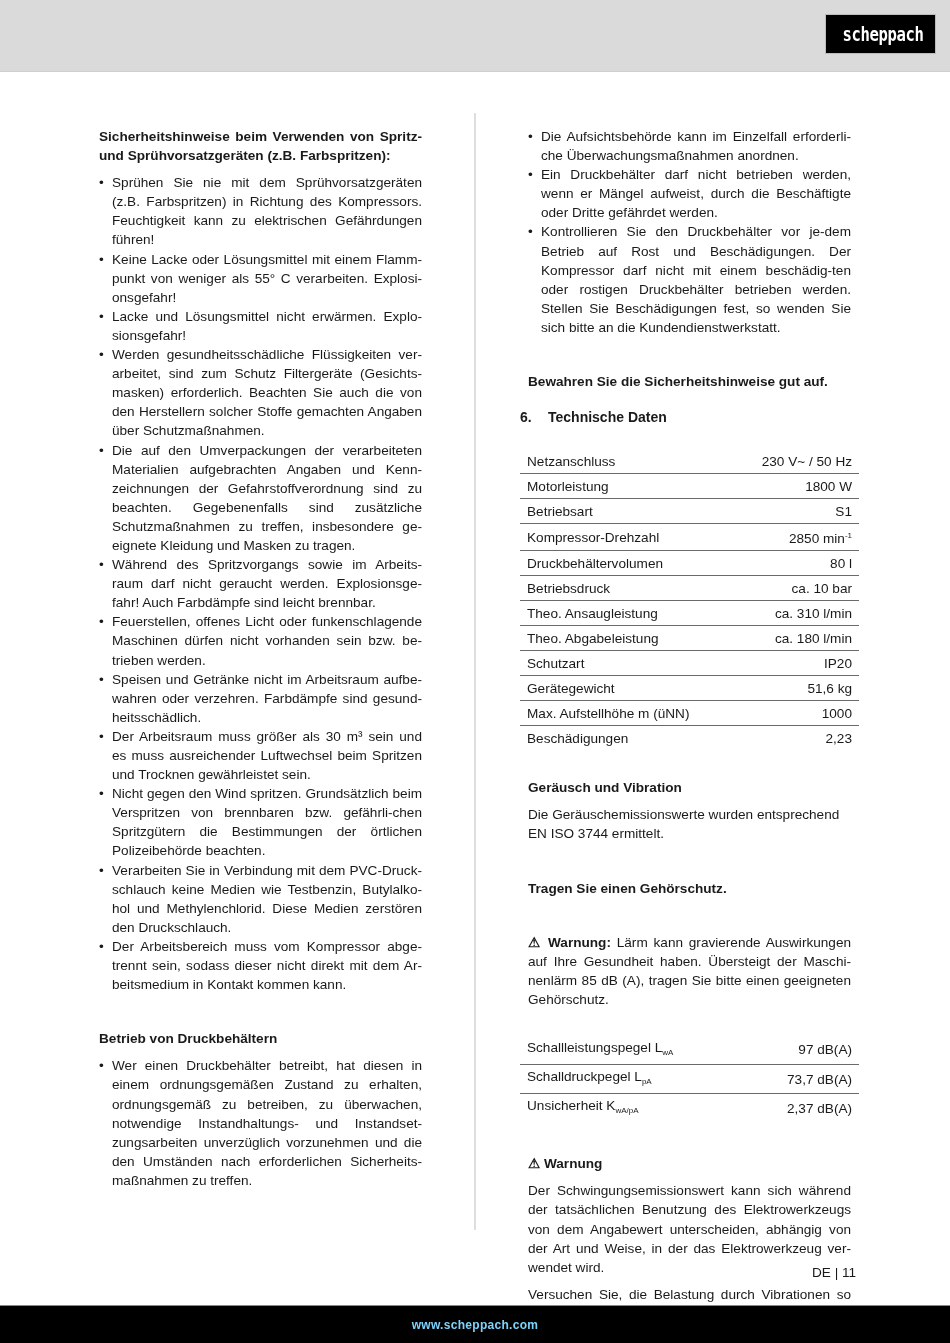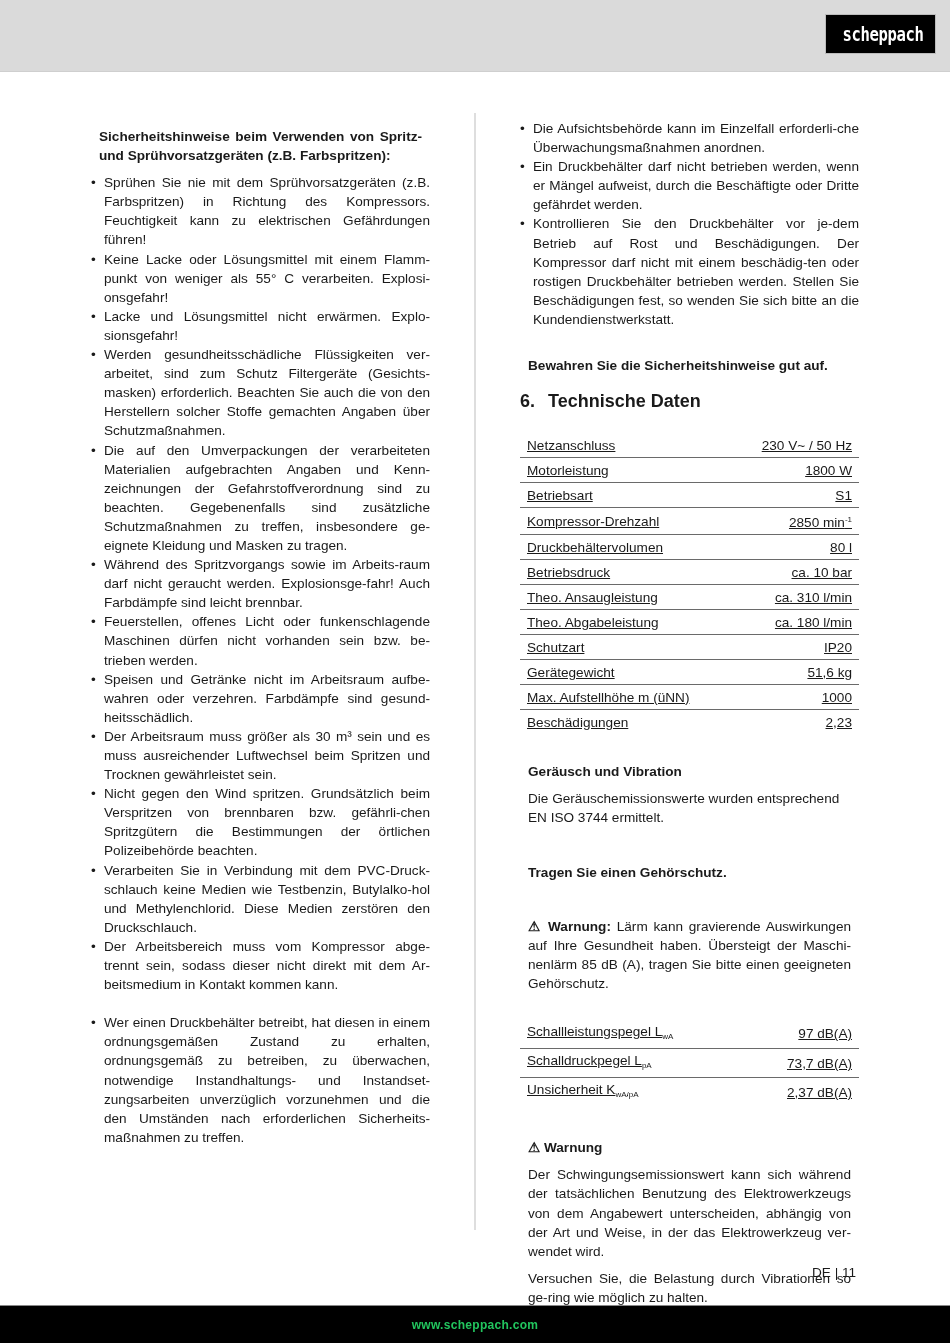--- a/index.html
+++ b/index.html
@@ -22,51 +22,51 @@
   .logo span { display: inline-block; transform: scaleX(0.78); }
   .divider {
     position: absolute; left: 474px; top: 113px; width: 2px; height: 1117px;
     background: #dedede;
   }
   .col { position: absolute; font-size: 13.6px; line-height: 19.1px; }
   .col.left { left: 91px; top: 119px; width: 339px; }
   .col.right { left: 520px; top: 119px; width: 339px; }
   .bold { font-weight: bold; }
   .p { margin: 8px; text-align: justify; }
-  ul.bullets { list-style: none; margin: 0; padding: 0; }
+  ul.bullets { list-style: none; margin: 8px; padding: 0; }
   ul.bullets li {
     position: relative; padding-left: 13px; text-align: justify;
   }
   ul.bullets li::before {
     content: "\2022"; position: absolute; left: 0; top: 0;
   }
   .gap { height: 19px; }
   .h2 {
-    font-size: 18px; font-weight: bold; margin: 14px 0 20px 0; line-height: 24px;
+    font-size: 14px; font-weight: bold; margin: 14px 0 20px 0; line-height: 24px;
   }
   .h2 .num { display: inline-block; width: 28px; }
   table.specs {
-    border-collapse: collapse; width: 339px; font-size: 13.6px; text-decoration: underline;
+    border-collapse: collapse; width: 339px; font-size: 13.6px;
   }
   table.specs td {
     padding: 2px 7px 2px 7px; height: 20px; border-bottom: 1px solid #6a6a6a;
   }
   table.specs tr:last-child td { border-bottom: none; }
   table.specs td.v { text-align: right; }
   sub, sup { font-size: 8px; }
   sup { vertical-align: 5px; }
   sub { vertical-align: -3px; }
   .warn-icon { font-weight: bold; }
   .pagenum {
     position: absolute; left: 812px; top: 1265px; font-size: 13.6px;
   }
   .footer {
     position: absolute; left: 0; top: 1305px; width: 950px; height: 38px;
     background: #000; border-top: 1px solid #888;
-    color: #22c55e; font-weight: bold; font-size: 12px;
+    color: #7dd3fc; font-weight: bold; font-size: 12px;
     display: flex; align-items: center; justify-content: center;
     letter-spacing: 0.3px;
   }
 </style>
 </head>
 <body>
 
 <div class="topbar">
   <div class="logo">
       <span>scheppach</span>
@@ -85,20 +85,21 @@
     <li>Die auf den Umverpackungen der verarbeiteten Materialien aufgebrachten Angaben und Kenn-zeichnungen der Gefahrstoffverordnung sind zu beachten. Gegebenenfalls sind zusätzliche Schutzmaßnahmen zu treffen, insbesondere ge-eignete Kleidung und Masken zu tragen.</li>
     <li>Während des Spritzvorgangs sowie im Arbeits-raum darf nicht geraucht werden. Explosionsge-fahr! Auch Farbdämpfe sind leicht brennbar.</li>
     <li>Feuerstellen, offenes Licht oder funkenschlagende Maschinen dürfen nicht vorhanden sein bzw. be-trieben werden.</li>
     <li>Speisen und Getränke nicht im Arbeitsraum aufbe-wahren oder verzehren. Farbdämpfe sind gesund-heitsschädlich.</li>
     <li>Der Arbeitsraum muss größer als 30 m³ sein und es muss ausreichender Luftwechsel beim Spritzen und Trocknen gewährleistet sein.</li>
     <li>Nicht gegen den Wind spritzen. Grundsätzlich beim Verspritzen von brennbaren bzw. gefährli-chen Spritzgütern die Bestimmungen der örtlichen Polizeibehörde beachten.</li>
     <li>Verarbeiten Sie in Verbindung mit dem PVC-Druck-schlauch keine Medien wie Testbenzin, Butylalko-hol und Methylenchlorid. Diese Medien zerstören den Druckschlauch.</li>
     <li>Der Arbeitsbereich muss vom Kompressor abge-trennt sein, sodass dieser nicht direkt mit dem Ar-beitsmedium in Kontakt kommen kann.</li>
   </ul>
   <div class="gap"></div>
+  <p class="p bold">Betrieb von Druckbehältern</p>
   <ul class="bullets">
     <li>Wer einen Druckbehälter betreibt, hat diesen in einem ordnungsgemäßen Zustand zu erhalten, ordnungsgemäß zu betreiben, zu überwachen, notwendige Instandhaltungs- und Instandset-zungsarbeiten unverzüglich vorzunehmen und die den Umständen nach erforderlichen Sicherheits-maßnahmen zu treffen.</li>
   </ul>
 </div>
 
 <div class="col right">
   <ul class="bullets">
     <li>Die Aufsichtsbehörde kann im Einzelfall erforderli-che Überwachungsmaßnahmen anordnen.</li>
     <li>Ein Druckbehälter darf nicht betrieben werden, wenn er Mängel aufweist, durch die Beschäftigte oder Dritte gefährdet werden.</li>
     <li>Kontrollieren Sie den Druckbehälter vor je-dem Betrieb auf Rost und Beschädigungen. Der Kompressor darf nicht mit einem beschädig-ten oder rostigen Druckbehälter betrieben werden. Stellen Sie Beschädigungen fest, so wenden Sie sich bitte an die Kundendienstwerkstatt.</li>

